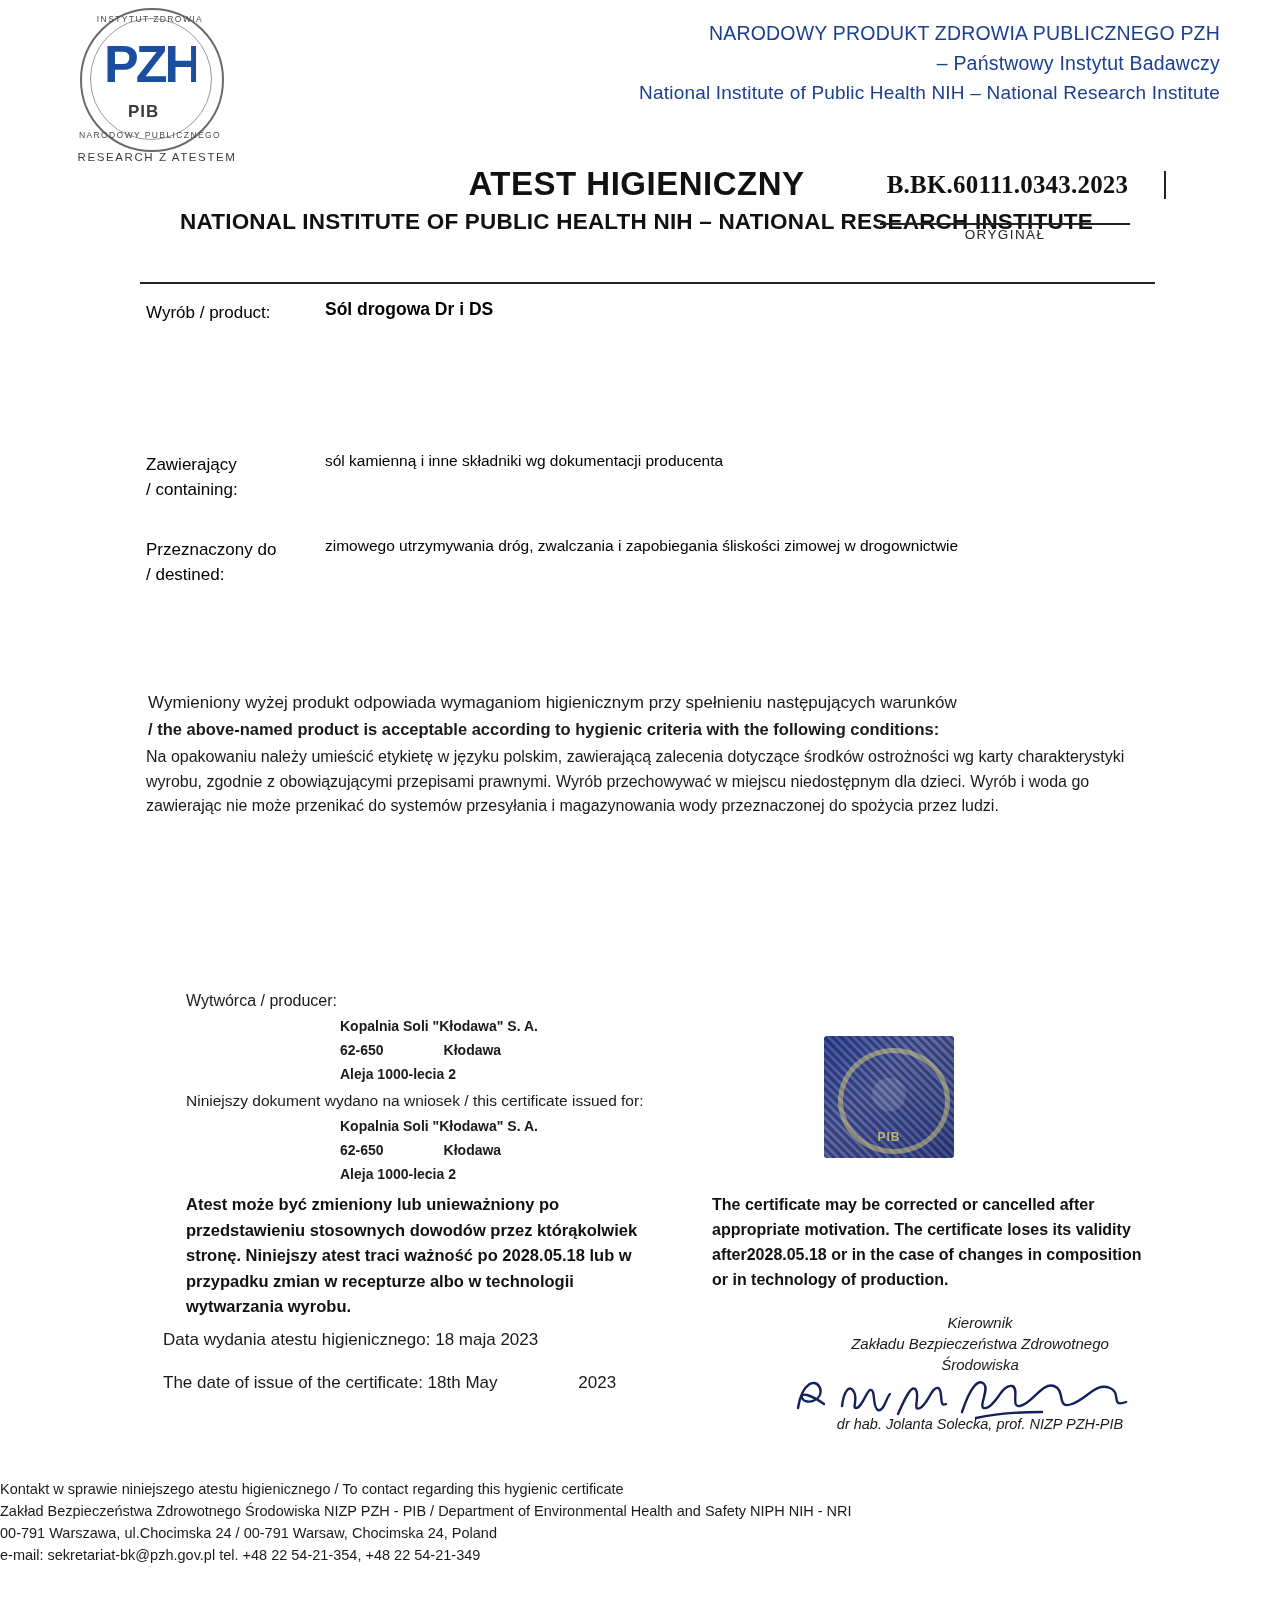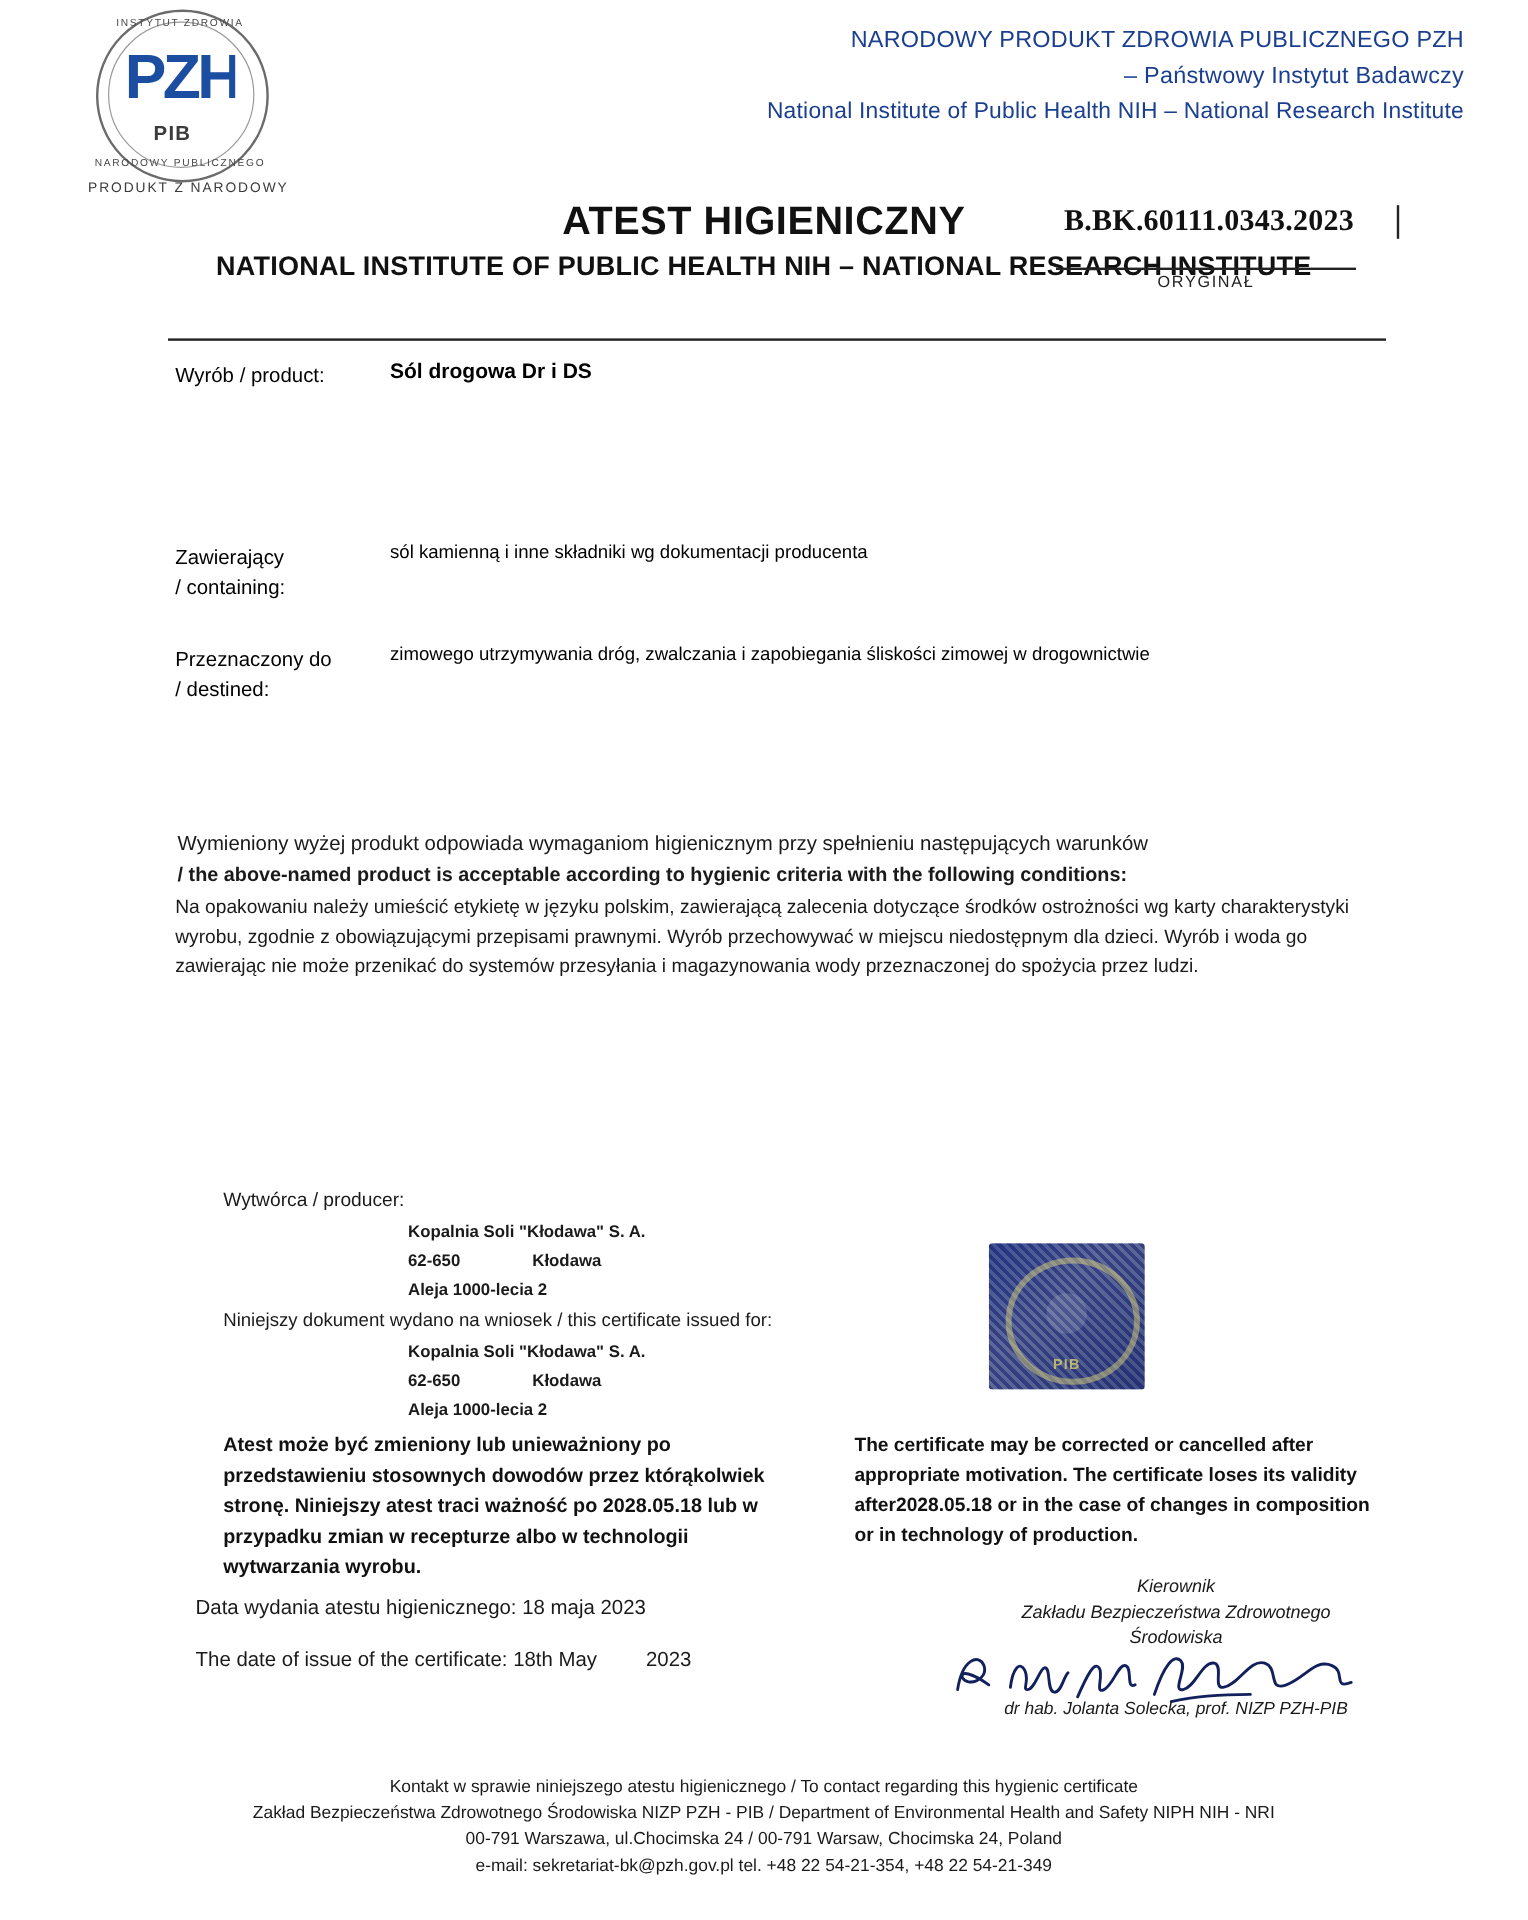--- a/index.html
+++ b/index.html
@@ -294,21 +294,21 @@
     left: 163px;
     top: 1330px;
     font-size: 17px;
   }
   .date-en {
     position: absolute;
     left: 163px;
     top: 1373px;
     font-size: 17px;
   }
-  .date-en .year { display: inline-block; margin-left: 36px; }
+  .date-en .year { display: inline-block; margin-left: 76px; }
 
   
   .sig-block {
     position: absolute;
     left: 790px;
     top: 1312px;
     width: 380px;
     text-align: center;
     font-size: 15px;
     font-style: italic;
@@ -332,21 +332,21 @@
     font-style: italic;
     color: #1a1a1a;
   }
 
   
   .footer {
     position: absolute;
     left: 0;
     top: 1478px;
     width: 1273px;
-    text-align: center;
+    text-align: left;
     font-size: 14.5px;
     line-height: 22px;
     color: #1a1a1a;
   }
 </style>
 </head>
 <body>
 
 <div class="header">
 
@@ -354,21 +354,21 @@
     <div class="ring"></div>
     <div class="ring-inner"></div>
     <div class="arc-top">INSTYTUT ZDROWIA</div>
     <div class="pzh">
       <svg width="92" height="66" viewBox="0 0 92 66">
         <text x="0" y="50" font-family="Liberation Sans, sans-serif" font-size="52" font-weight="bold" fill="#1b4ea0" letter-spacing="-3">PZH</text>
       </svg>
     </div>
     <div class="arc-bottom">NARODOWY PUBLICZNEGO</div>
     <div class="pib">PIB</div>
-    <div class="produkt">PRODUKT Z NARODOWY</div>
+    <div class="produkt">RESEARCH Z ATESTEM</div>
   </div>
 
   <div class="inst-lines">
     <div class="l1">NARODOWY PRODUKT ZDROWIA PUBLICZNEGO PZH</div>
     <div class="l2">– Państwowy Instytut Badawczy</div>
     <div class="l3">National Institute of Public Health NIH – National Research Institute</div>
   </div>
 </div>
 
 <div class="title-wrap">

